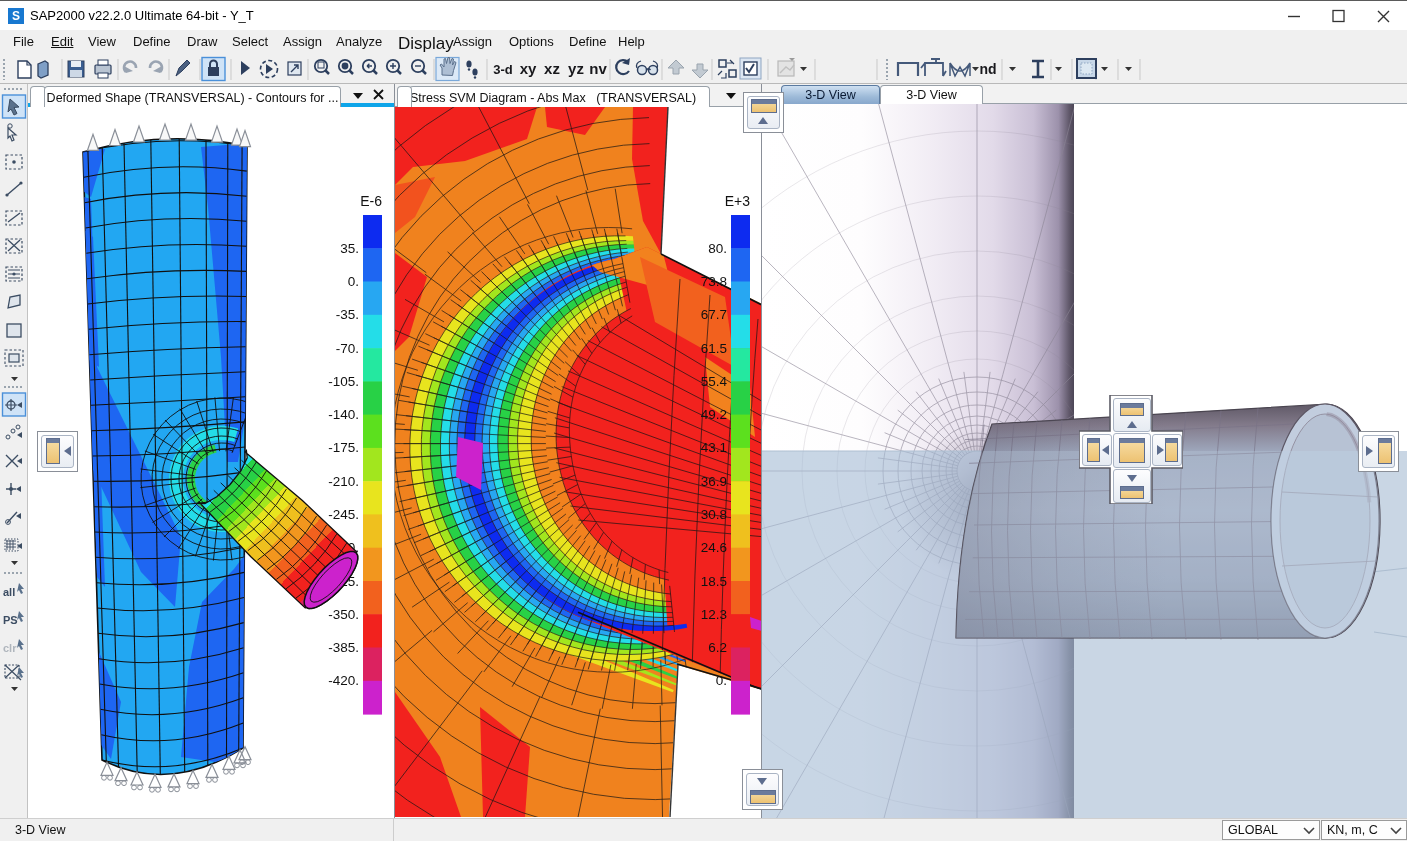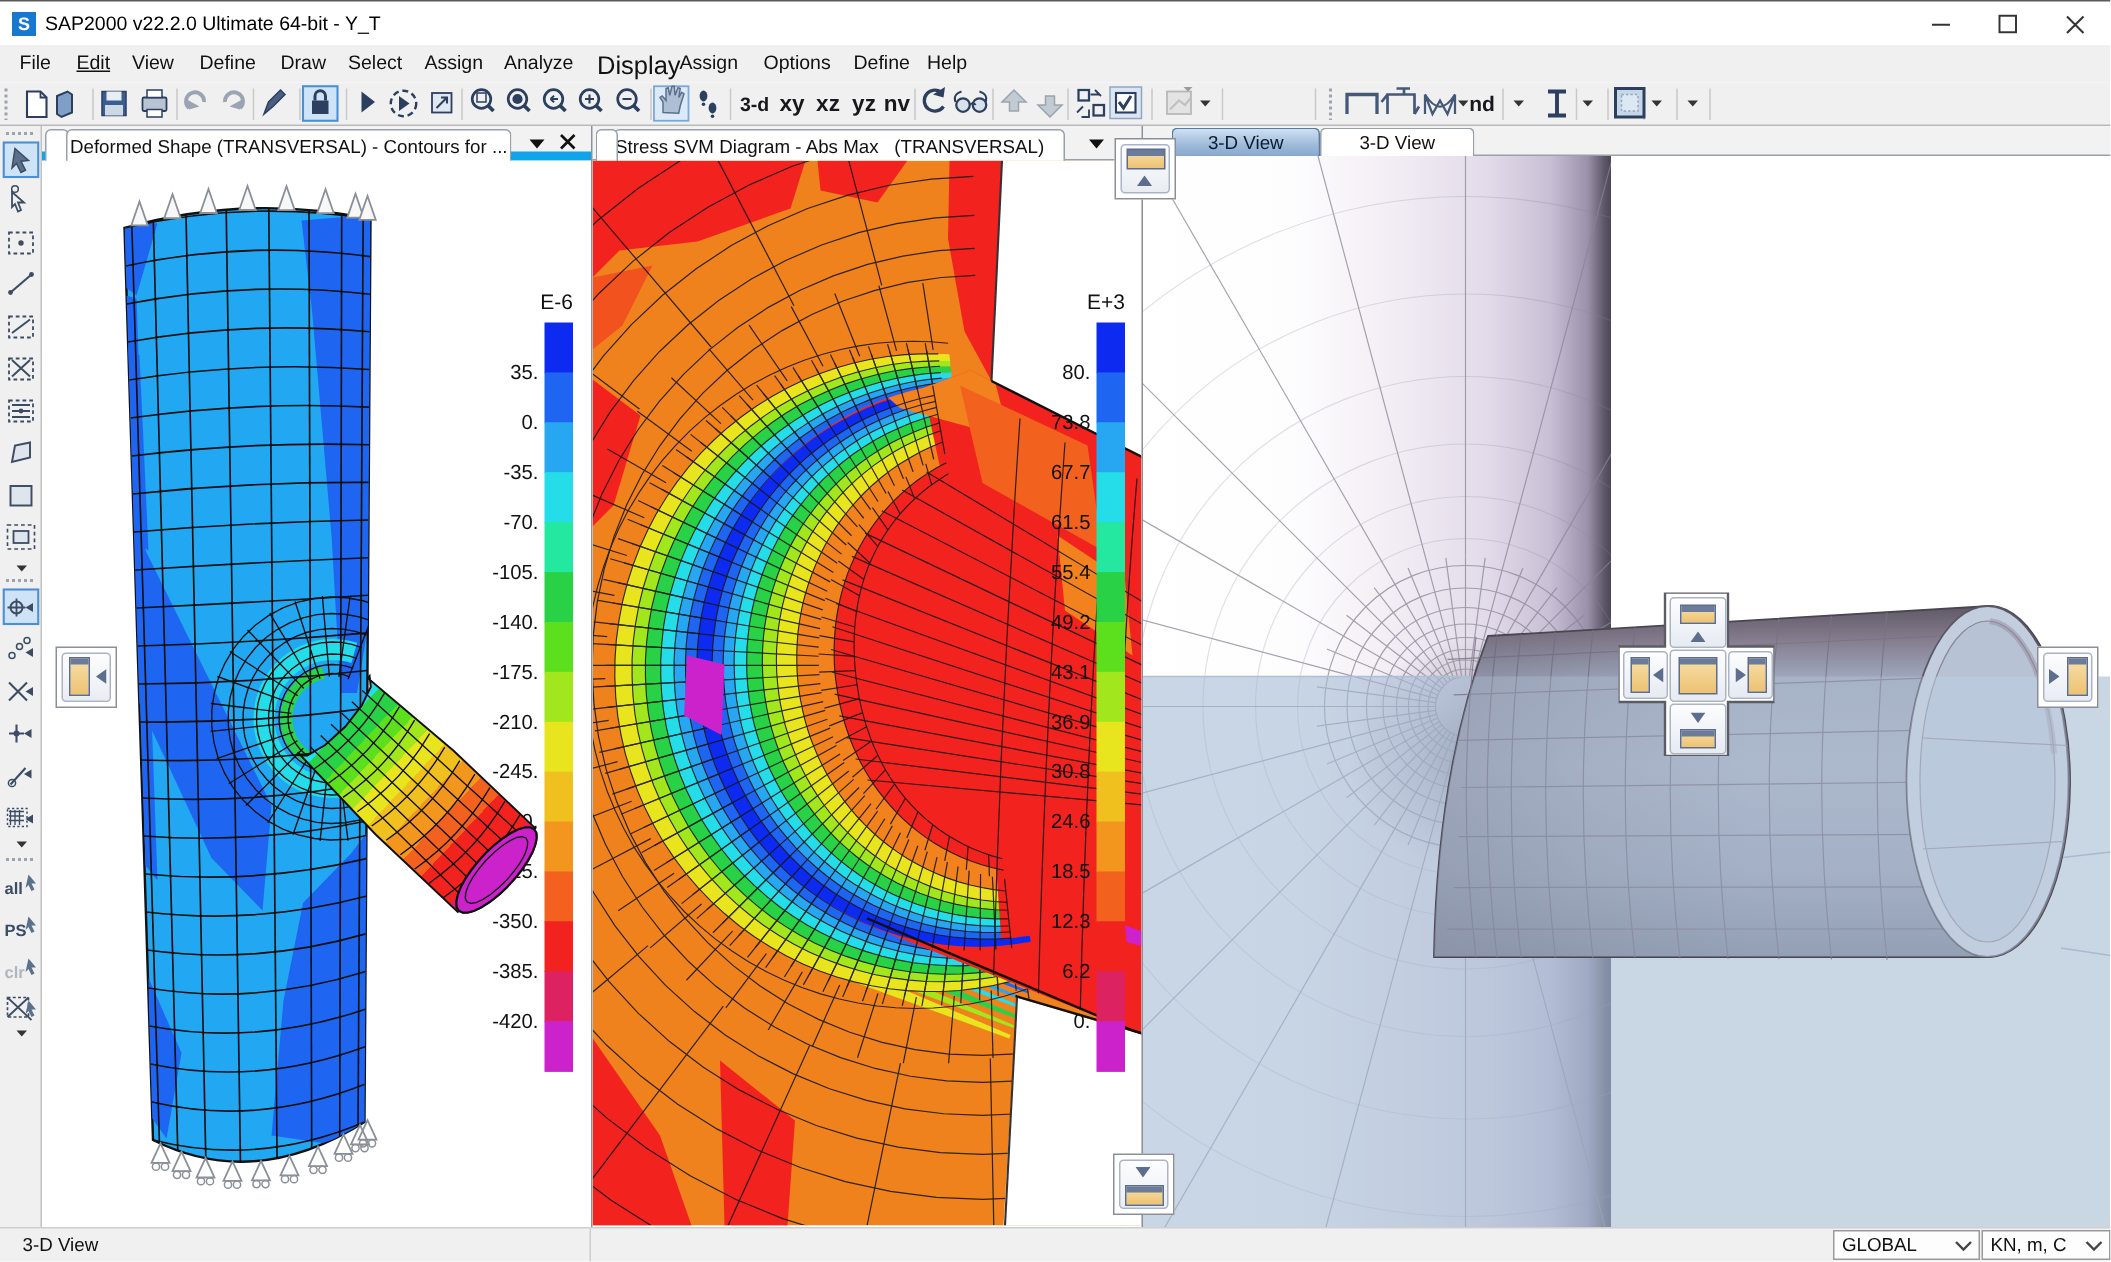--- a/index.html
+++ b/index.html
@@ -185,21 +185,21 @@
     <path d="M19,499 l5,6 -3,0 2,4 -2,1 -2,-4 -2,2 z" fill="#5a718c"></path>
     <text x="3" y="540" font-size="11" fill="#3c4d63" font-weight="bold">PS</text>
     <path d="M19,527 l5,6 -3,0 2,4 -2,1 -2,-4 -2,2 z" fill="#5a718c"></path>
     <text x="3" y="568" font-size="11" fill="#b0b6bd" font-weight="bold">clr</text>
     <path d="M19,555 l5,6 -3,0 2,4 -2,1 -2,-4 -2,2 z" fill="#5a718c"></path>
     <rect x="5" y="581" width="14" height="13" fill="none" stroke="#3c4d63" stroke-dasharray="2,1.5" stroke-width="1.1"></rect>
     <path d="M5,581 l16,15 m-16,-2 l14,-13" stroke="#3c4d63" stroke-width="1.2" fill="none"></path>
     <path d="M19,583 l5,6 -3,0 2,4 -2,1 -2,-4 -2,2 z" fill="#5a718c"></path>
     <path d="M11,603 l3.5,4 3.5,-4 z" fill="#333"></path>
   </svg>
-<div style="position:absolute;left:28px;top:84px;width:366px;height:23px;background:#f2f2f2;border-bottom:6px solid #0ea5e9;box-sizing:border-box;">
+<div style="position:absolute;left:28px;top:84px;width:366px;height:23px;background:#f2f2f2;border-bottom:4px solid #0ea5e9;box-sizing:border-box;">
     <div style="position:absolute;left:2px;top:2px;width:14px;height:21px;border:1px solid #98a0a8;border-bottom:none;border-radius:4px 4px 0 0;background:#fff;"></div>
     <div style="position:absolute;left:16px;top:2px;width:297px;height:22px;border:1px solid #98a0a8;border-bottom:none;border-radius:4px 4px 0 0;background:#fff;text-align:center;font-size:12.5px;color:#111;padding-top:4px;box-sizing:border-box;">Deformed Shape (TRANSVERSAL) - Contours for ...</div>
     <svg width="40" height="23" viewBox="0 0 40 23" style="position:absolute;left:320px;top:0">
       <path d="M5,9 l5,6 5,-6 z" fill="#111"></path>
       <path d="M26,6 l9,9 m0,-9 l-9,9" stroke="#111" stroke-width="1.8" fill="none"></path>
     </svg>
   </div>
 <div style="position:absolute;left:395px;top:84px;width:366px;height:23px;background:#f2f2f2;border-bottom:1px solid #98a0a8;box-sizing:border-box;">
     <div style="position:absolute;left:14px;top:2px;width:301px;height:22px;border:1px solid #98a0a8;border-bottom:none;border-radius:4px 4px 0 0;background:#fff;text-align:left;font-size:12.5px;color:#111;padding-top:4px;box-sizing:border-box;white-space:nowrap;overflow:hidden;">Stress SVM Diagram - Abs Max&nbsp;&nbsp;&nbsp;(TRANSVERSAL)</div>
     <div style="position:absolute;left:2px;top:2px;width:13px;height:21px;border:1px solid #98a0a8;border-bottom:none;border-radius:4px 4px 0 0;background:#fff;"></div>

